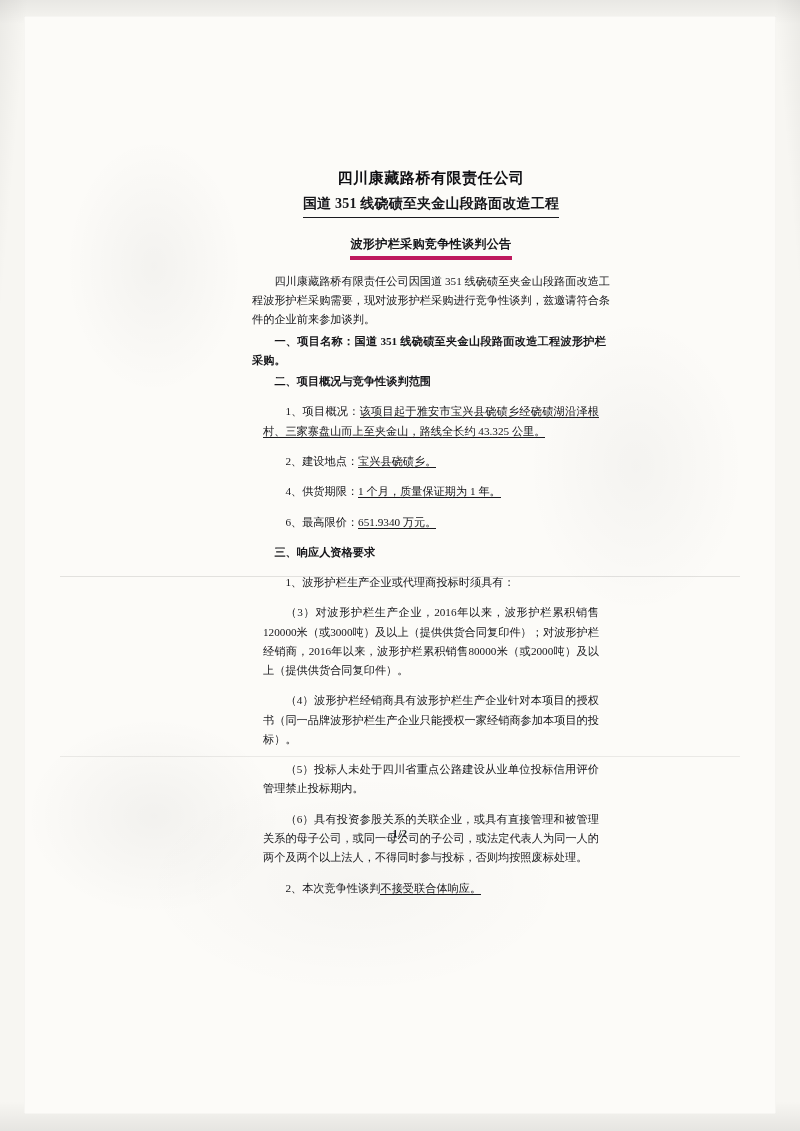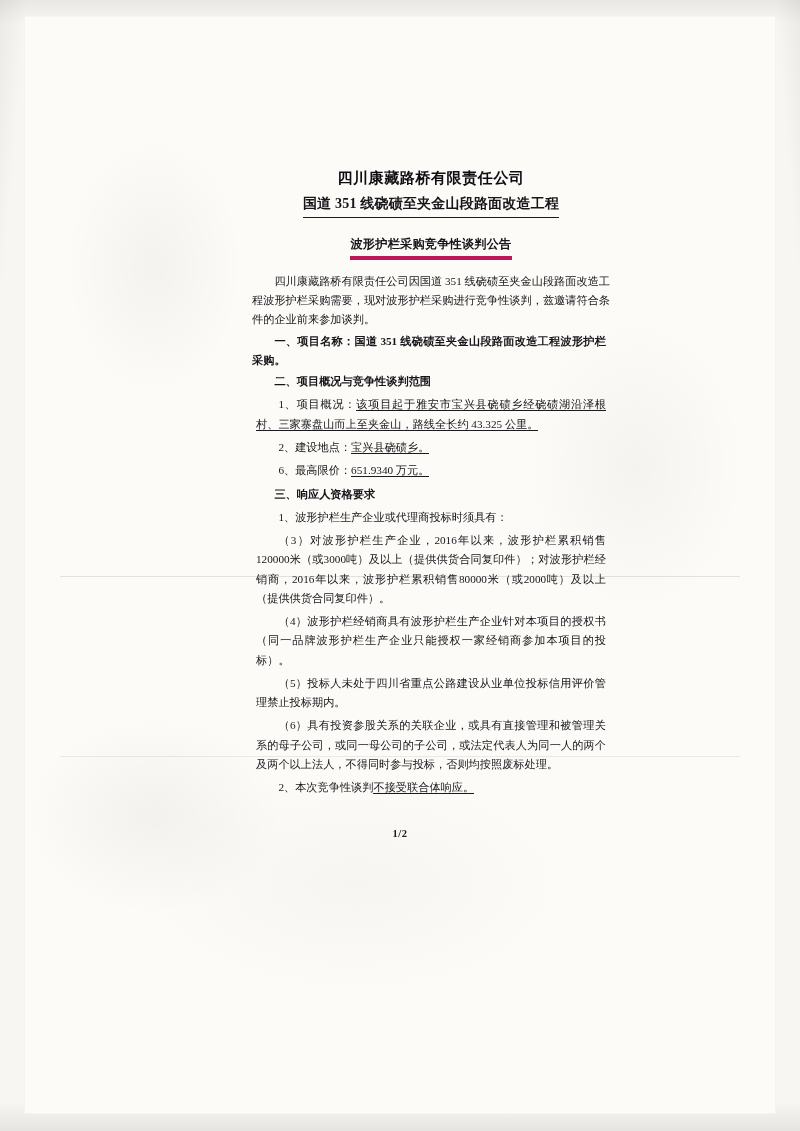--- a/index.html
+++ b/index.html
@@ -95,21 +95,21 @@
     width: max-content;
     max-width: 100%;
     border-bottom: 4px solid #be185d;
     padding-bottom: 1px;
   }
   p.para {
     margin: 8px 0 2px 0;
     text-indent: 2em;
   }
   p.tight {
-    margin: 4px;
+    margin: 11px;
     text-indent: 2em;
   }
   .heading {
     margin: 2px 4px 0 0;
     text-indent: 2em;
     font-weight: bold;
   }
   .u { border-bottom: 1px solid #1a1a1f; padding-bottom: 0px; }
   .pageno {
     position: absolute;
@@ -151,20 +151,23 @@
 
       <p class="tight">
         <span>1、项目概况：</span><span class="u">该项目起于雅安市宝兴县硗碛乡经硗碛湖沿泽根村、三家寨盘山而上至夹金山，路线全长约 43.325 公里。</span>
       </p>
 
       <p class="tight">
         <span>2、建设地点：</span><span class="u">宝兴县硗碛乡。</span>
       </p>
 
 
+      <p class="tight">
+        <span>4、供货期限：</span><span class="u">1 个月，质量保证期为 1 年。</span>
+      </p>
 
 
       <p class="tight">
         <span>6、最高限价：</span><span class="u">651.9340 万元。</span>
       </p>
 
       <p class="heading">三、响应人资格要求</p>
 
       <p class="tight">1、波形护栏生产企业或代理商投标时须具有：</p>
       <p class="tight">（3）对波形护栏生产企业，2016年以来，波形护栏累积销售120000米（或3000吨）及以上（提供供货合同复印件）；对波形护栏经销商，2016年以来，波形护栏累积销售80000米（或2000吨）及以上（提供供货合同复印件）。</p>

